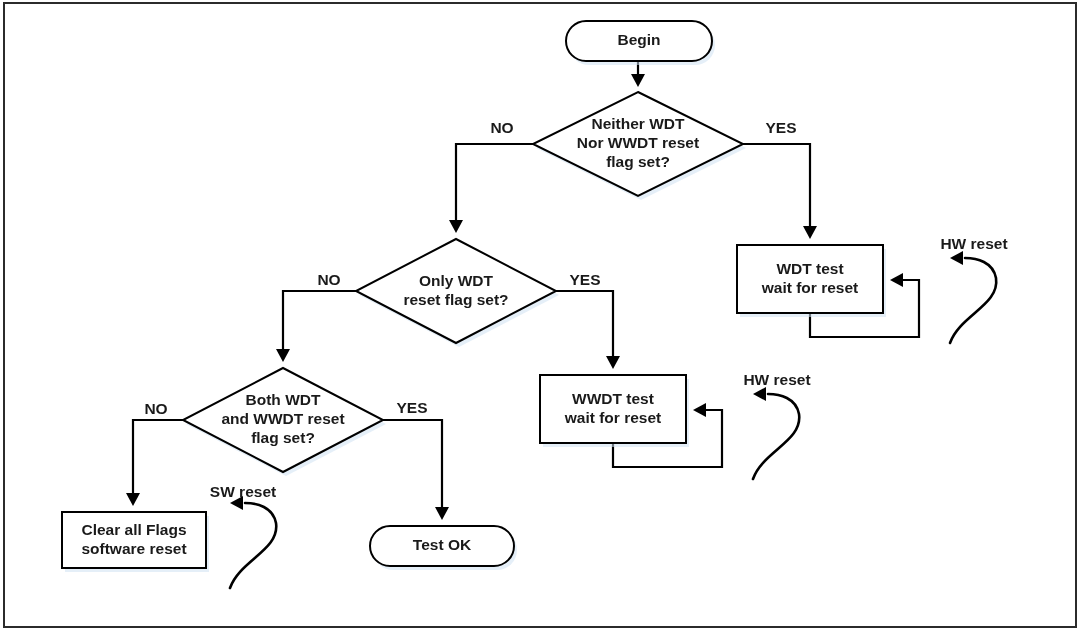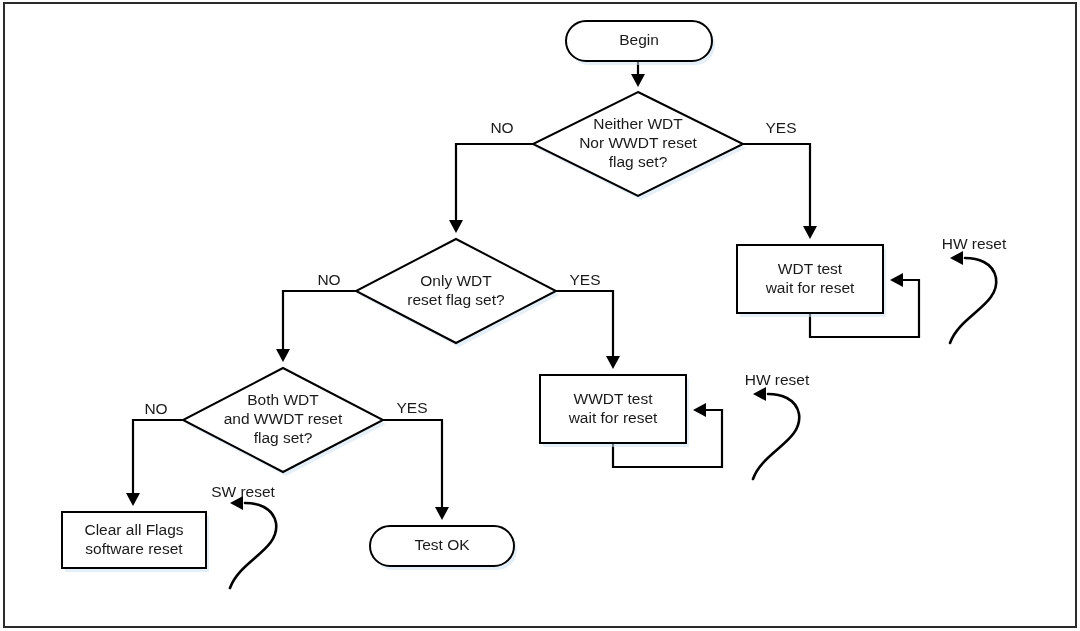--- a/index.html
+++ b/index.html
@@ -10,20 +10,21 @@
   }
   body {
     font-family: "Liberation Sans", sans-serif;
   }
   #canvas-wrap {
     position: relative;
     width: 1080px;
     height: 631px;
     background: #ffffff;
     overflow: hidden;
+    font-weight: bold;
   }
   #flow-svg {
     display: block;
     width: 1080px;
     height: 631px;
   }
   .node-shape {
     fill: #ffffff;
     stroke: #000000;
     stroke-width: 2;

